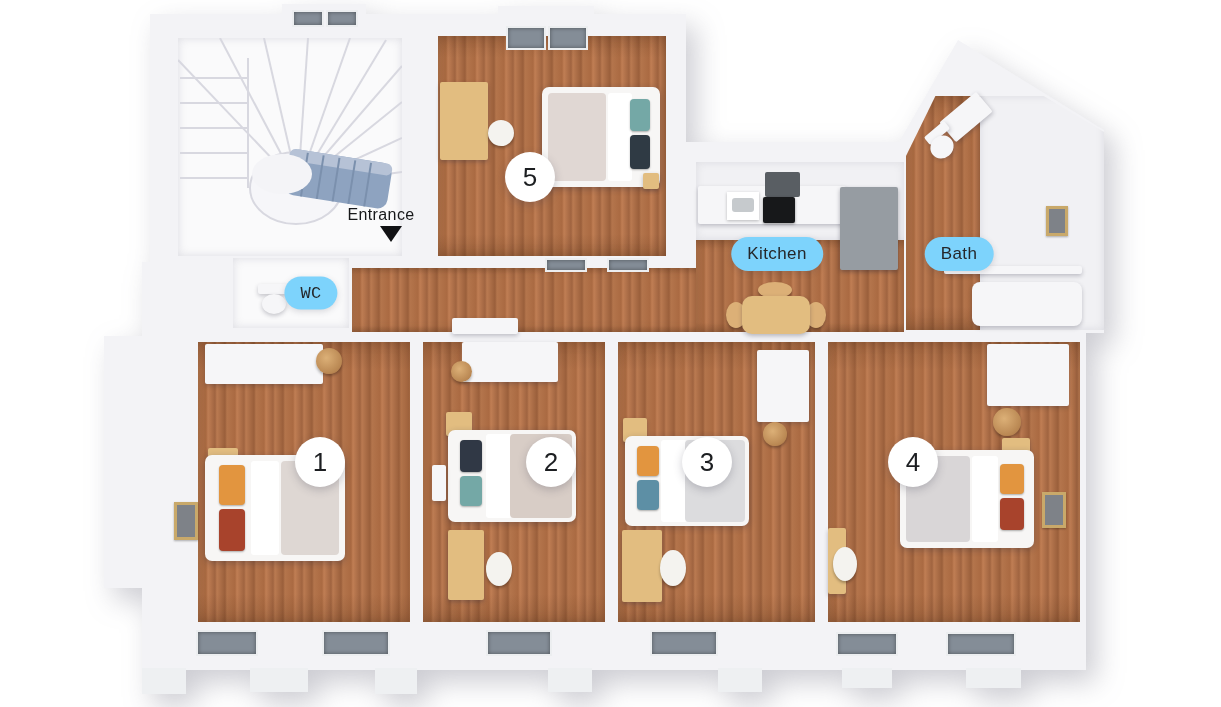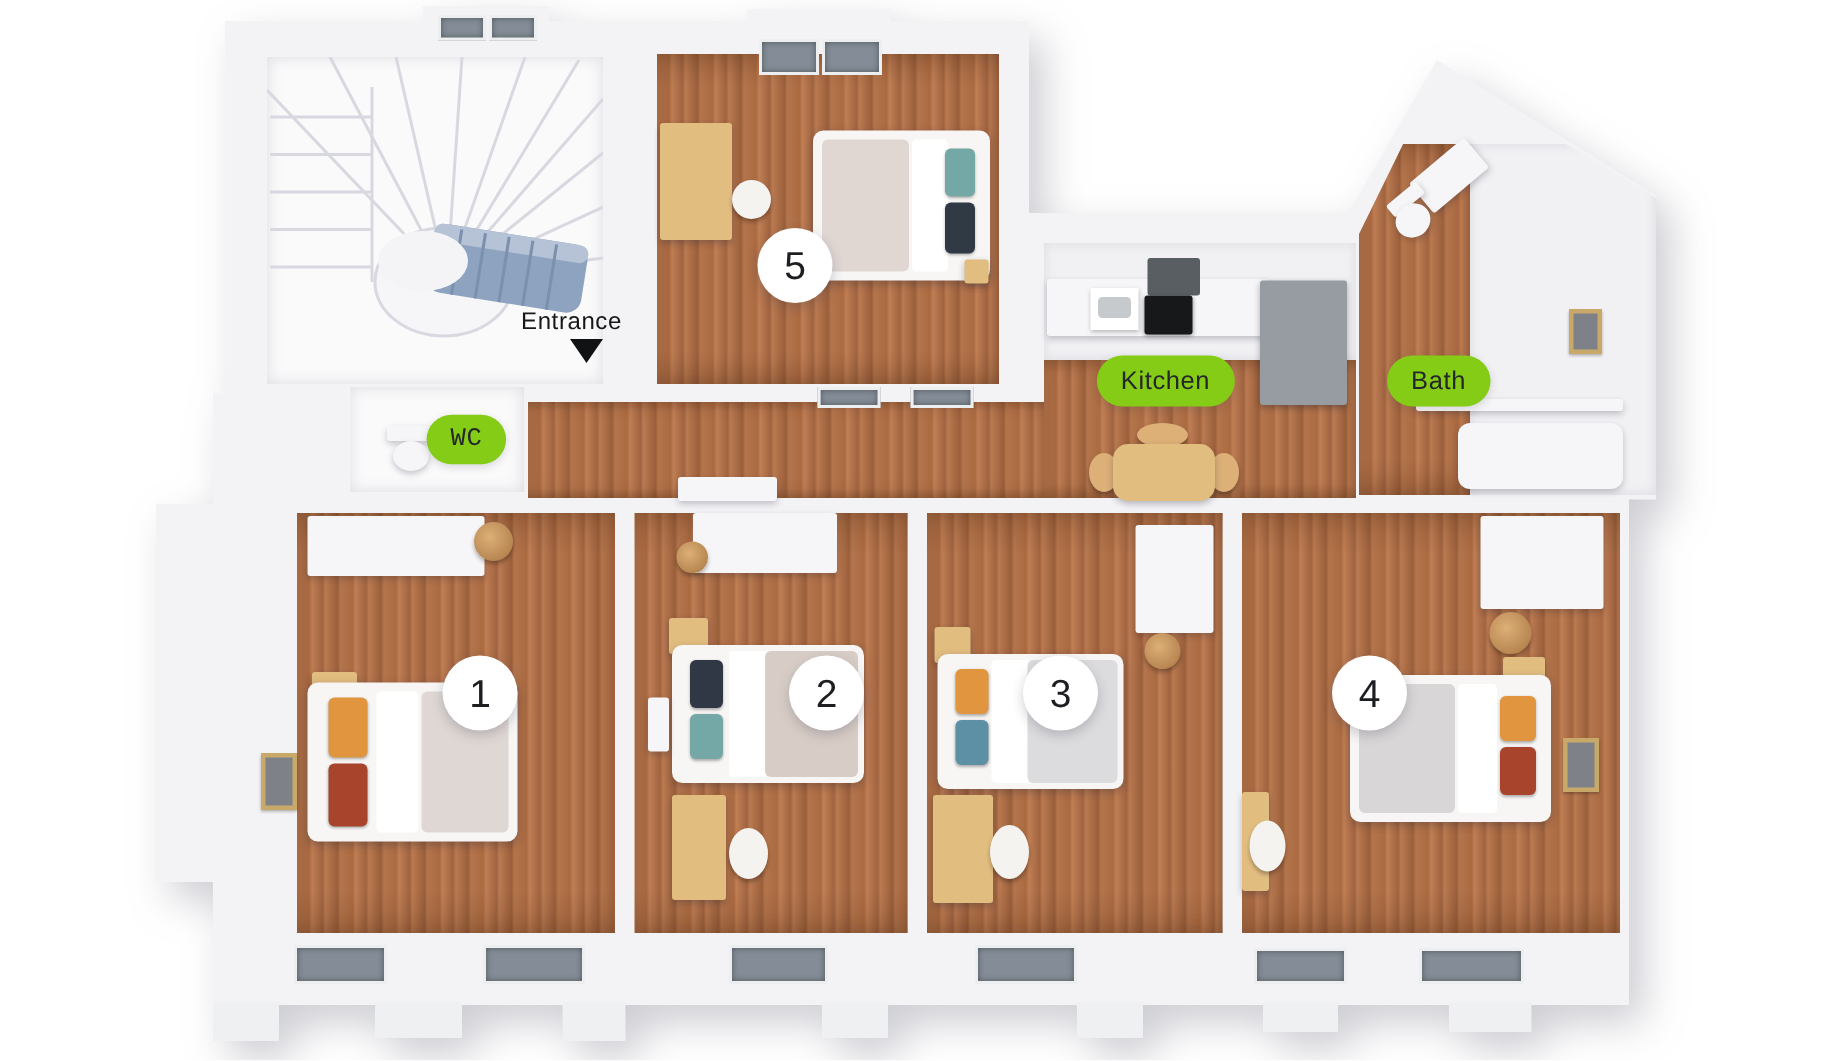--- a/index.html
+++ b/index.html
@@ -19,21 +19,21 @@
   .bed{background:#f7f6f5;border-radius:7px;box-shadow:0 2px 6px rgba(40,40,60,.3);}
   .pillow{position:absolute;border-radius:4px;box-shadow:0 1px 2px rgba(0,0,0,.3);}
   .duvet{position:absolute;border-radius:4px;}
   .sheet{position:absolute;background:#ffffff;border-radius:3px;}
   .chair{background:#f4f3ef;border-radius:50%;box-shadow:0 2px 3px rgba(0,0,0,.3);}
   .basket{border-radius:50%;background:radial-gradient(circle at 40% 38%,#dcb077,#b98752 70%,#9d6e3e);box-shadow:0 2px 3px rgba(0,0,0,.3);}
   .gray-unit{background:#969ca2;box-shadow:0 2px 4px rgba(30,30,45,.35);border-radius:2px;}
   .pane{background:#848d97;border:2px solid #eceef0;box-shadow:inset 0 0 4px rgba(0,0,0,.4);}
   .art{background:#7e8288;border:3px solid #c9a96a;box-shadow:0 1px 2px rgba(0,0,0,.3);}
   
-  .pill{position:absolute;transform:translate(-50%,-50%);background:#84cc16;border-radius:20px;
+  .pill{position:absolute;transform:translate(-50%,-50%);background:#7dd3fc;border-radius:20px;
         padding:7px 16px;font-size:17px;letter-spacing:.4px;color:#25272a;
         box-shadow:0 2px 6px rgba(60,60,80,.18);white-space:nowrap;z-index:40;}
   .badge{position:absolute;transform:translate(-50%,-50%);width:50px;height:50px;border-radius:50%;
          background:#ffffff;display:flex;align-items:center;justify-content:center;font-size:26px;
          color:#1c1e21;box-shadow:0 3px 8px rgba(60,60,80,.25);z-index:40;}
   .entrance-txt{position:absolute;transform:translate(-50%,-50%);font-size:16px;letter-spacing:.4px;color:#17181a;z-index:40;}
   .tri-down{position:absolute;transform:translate(-50%,0);width:0;height:0;
             border-left:11px solid transparent;border-right:11px solid transparent;border-top:16px solid #111214;z-index:40;}
 </style>
 </head>

